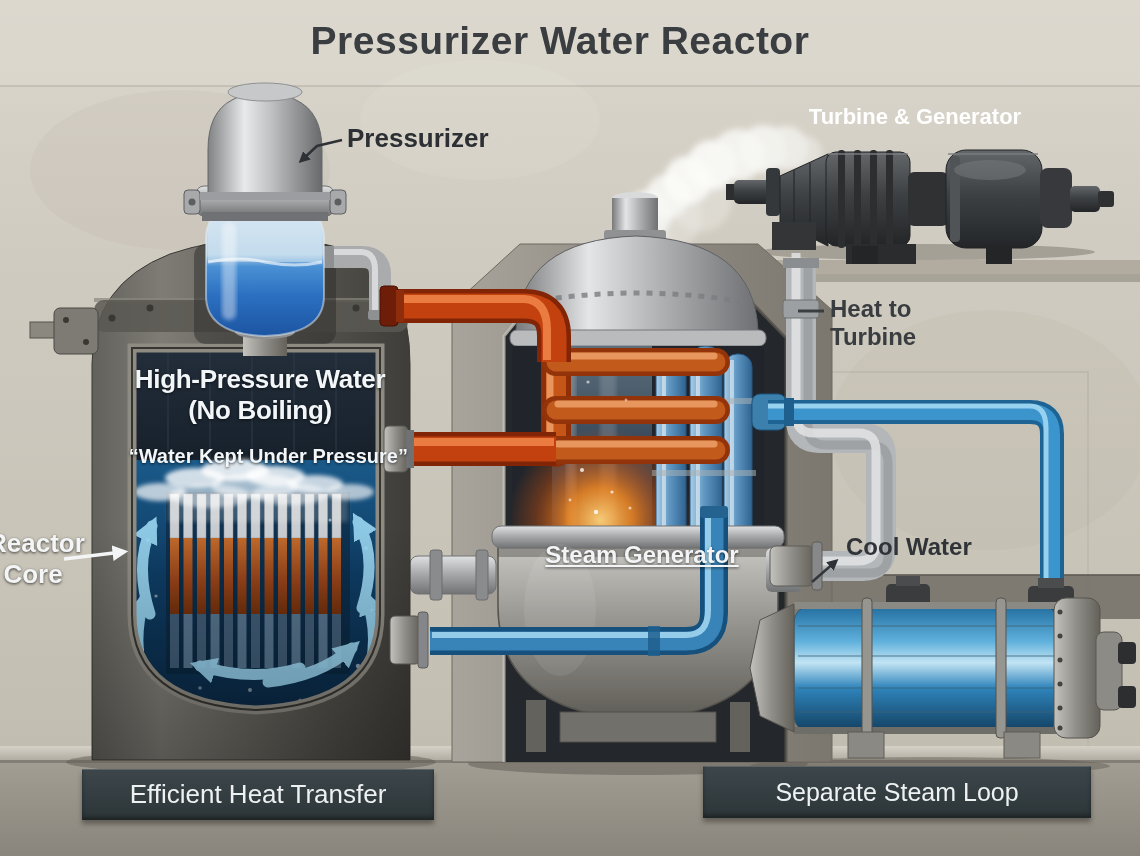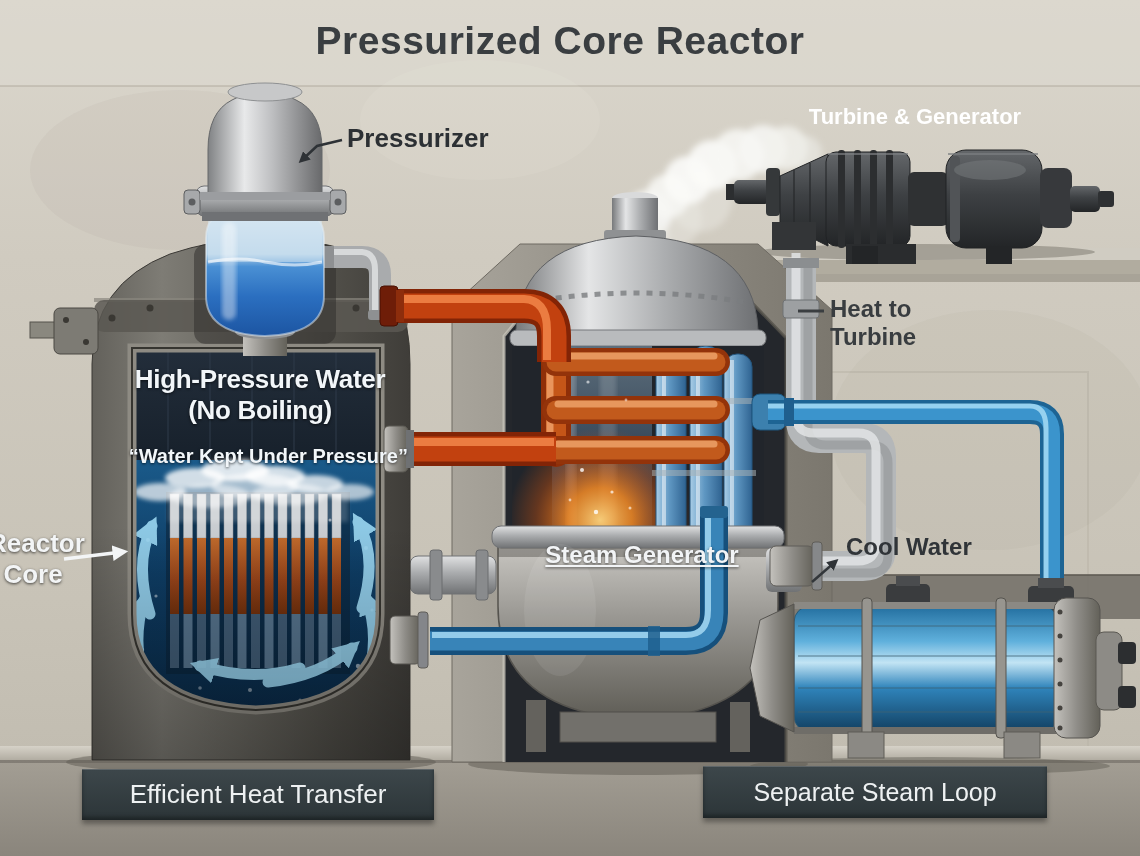--- a/index.html
+++ b/index.html
@@ -20,21 +20,21 @@
   .hp-main{font-size:26px;line-height:31px;letter-spacing:-.3px;}
   .hp-quote{font-size:20px;margin-top:19px;text-align:right;}
   .lbl-sg{left:523px;top:541px;width:238px;text-align:center;font-size:24px;
           color:#f2f4f6;text-shadow:0 1px 3px rgba(0,0,0,.6);text-decoration:underline;}
   .lbl-cool{left:846px;top:533px;font-size:24px;color:#303438;}
   .banner{position:absolute;font-weight:normal;text-align:center;color:#eef1f2;
           background:linear-gradient(#3d474b,#2c3538);
           box-shadow:0 4px 5px rgba(0,0,0,.35), inset 0 1px 0 rgba(255,255,255,.18),
                      inset 0 -3px 4px rgba(0,0,0,.35);}
   .banner-left{left:82px;top:769px;width:352px;height:51px;line-height:51px;font-size:26px;}
-  .banner-right{left:703px;top:766px;width:344px;height:52px;line-height:52px;font-size:25px;}
+  .banner-right{left:703px;top:766px;width:388px;height:52px;line-height:52px;font-size:25px;}
 </style>
 </head>
 <body>
 
 <div class="scene">
 <svg width="1140" height="856" viewBox="0 0 1140 856">
 <defs>
   <linearGradient id="wallGrad" x1="0" y1="0" x2="0" y2="1">
     <stop offset="0" stop-color="#dbd7cd"></stop>
           <stop offset=".3" stop-color="#d0cbc0"></stop>
@@ -512,21 +512,21 @@
 </g>
 
 <g fill="none">
   <path d="M342,140 L317,146 L302,160" stroke="#2e3236" stroke-width="2.5" marker-end="url(#ahDark)"></path>
   <line x1="798" y1="311" x2="824" y2="311" stroke="#3a3e41" stroke-width="3"></line>
   <path d="M64,559 L122,552" stroke="#f3f5f6" stroke-width="3.5" marker-end="url(#ahWhite)"></path>
   <path d="M812,582 L835,562" stroke="#33373b" stroke-width="2.5" marker-end="url(#ahDark)"></path>
 </g>
 </svg>
 
-<div class="lbl title">Pressurized Core Reactor</div>
+<div class="lbl title">Pressurizer Water Reactor</div>
 <div class="lbl lbl-pressurizer">Pressurizer</div>
 <div class="lbl lbl-turbine">Turbine &amp; Generator</div>
 <div class="lbl lbl-steamto pre">Heat to
 Turbine</div>
 <div class="lbl lbl-core pre">Reactor
 Core</div>
 <div class="lbl hp-block">
   <div class="hp-main">High-Pressure Water</div>
   <div class="hp-main">(No Boiling)</div>
   <div class="hp-quote">“Water Kept Under Pressure”</div>

